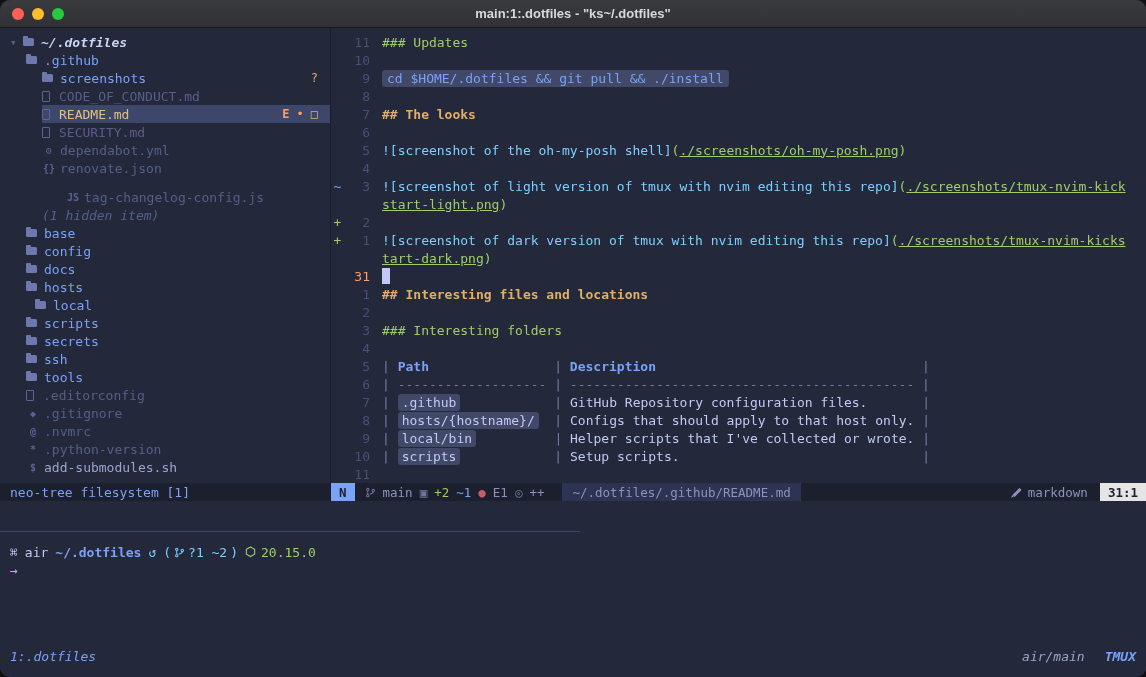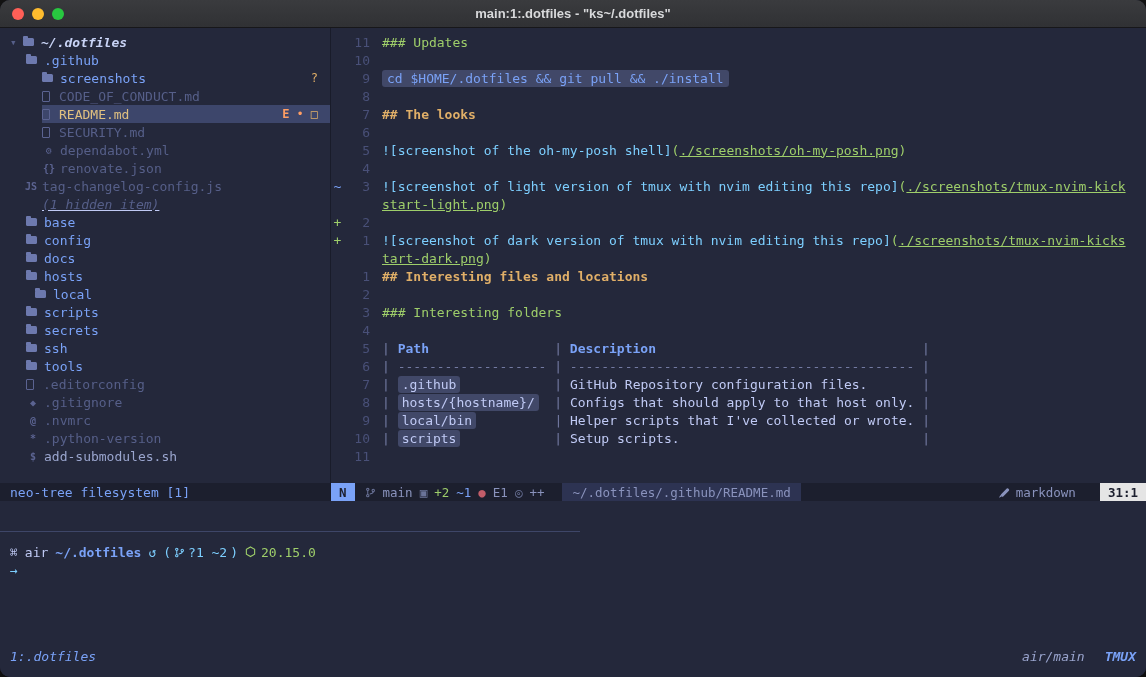--- a/index.html
+++ b/index.html
@@ -79,21 +79,21 @@
   .statusline { height:18px; flex:none; background:#1c1f2e; display:flex; align-items:stretch;
                 font-size:12.5px; color:#8a93bd; }
   .sl-mode { background:#7aa2f7; color:#1c1f2e; font-weight:700; display:flex; align-items:center; padding:0 8px; }
   .sl-git { display:flex; align-items:center; gap:7px; padding:0 10px; }
   .sl-git .ic { color:#6b7499; }
   .sl-add { color:#9ece6a; }
   .sl-chg { color:#7aa2f7; }
   .sl-errdot { color:#c25d69; }
   .sl-file { display:flex; align-items:center; background:#2d3352; color:#8a93bd; padding:0 10px; margin-left:8px; }
   .sl-spacer { flex:1; }
-  .sl-ft { display:flex; align-items:center; margin-right:24px; gap:6px; }
+  .sl-ft { display:flex; align-items:center; margin-right:12px; gap:6px; }
   .pencil { display:inline-block; width:10px; height:3px; background:#8a93bd; border-radius:1px;
             transform:rotate(-45deg); position:relative; }
   .pencil::before { content:""; position:absolute; left:-3px; top:0; width:0; height:0;
                     border-right:3px solid #8a93bd; border-top:1.5px solid transparent; border-bottom:1.5px solid transparent; }
   .sl-pos { background:#e5e5e5; color:#1c1f2e; font-weight:700; display:flex; align-items:center; padding:0 8px; }
 
   
   .pane-border { position:absolute; top:503px; left:0; width:580px; height:1px; background:#3e4668; }
   .prompt1 { position:absolute; top:515px; left:10px; height:18px; display:flex; align-items:center; gap:7px; }
   .os { color:#c0caf5; }
@@ -184,27 +184,27 @@
                 <span class="i-txt">⚙</span>
                 <span class="tlabel muted">dependabot.yml</span>
               </div>
             </div>
             <div class="trow" style="padding-left: 42px;">
               <div class="trow-inner">
                 <span class="i-txt">{}</span>
                 <span class="tlabel muted">renovate.json</span>
               </div>
             </div>
-            <div class="trow" style="padding-left: 24px;">
+            <div class="trow" style="padding-left: 66px; margin-top: 11px;">
               <div class="trow-inner">
                 <span class="i-txt">JS</span>
                 <span class="tlabel muted">tag-changelog-config.js</span>
               </div>
             </div>
-            <div class="trow" style="padding-left: 42px; text-decoration: underline;">
+            <div class="trow" style="padding-left: 42px;">
               <div class="trow-inner">
                 <span class="tlabel hiddenitem">(1 hidden item)</span>
               </div>
             </div>
             <div class="trow" style="padding-left: 26px;">
               <div class="trow-inner">
                 <span class="i-folder"></span>
                 <span class="tlabel dir">base</span>
               </div>
             </div>
@@ -298,20 +298,21 @@
             <div class="eline"><span class="sign "> </span><span class="lnum">8</span><span class="etext"></span></div>
             <div class="eline"><span class="sign "> </span><span class="lnum">7</span><span class="etext"><span class="hy">## The looks</span></span></div>
             <div class="eline"><span class="sign "> </span><span class="lnum">6</span><span class="etext"></span></div>
             <div class="eline"><span class="sign "> </span><span class="lnum">5</span><span class="etext"><span class="img">![screenshot of the oh-my-posh shell]</span><span class="pu">(</span><span class="url">./screenshots/oh-my-posh.png</span><span class="pu">)</span></span></div>
             <div class="eline"><span class="sign "> </span><span class="lnum">4</span><span class="etext"></span></div>
             <div class="eline"><span class="sign chg">~</span><span class="lnum">3</span><span class="etext"><span class="img">![screenshot of light version of tmux with nvim editing this repo]</span><span class="pu">(</span><span class="url">./screenshots/tmux-nvim-kick</span></span></div>
             <div class="eline"><span class="sign "> </span><span class="lnum"></span><span class="etext"><span class="url">start-light.png</span><span class="pu">)</span></span></div>
             <div class="eline"><span class="sign add">+</span><span class="lnum">2</span><span class="etext"></span></div>
             <div class="eline"><span class="sign add">+</span><span class="lnum">1</span><span class="etext"><span class="img">![screenshot of dark version of tmux with nvim editing this repo]</span><span class="pu">(</span><span class="url">./screenshots/tmux-nvim-kicks</span></span></div>
             <div class="eline"><span class="sign "> </span><span class="lnum"></span><span class="etext"><span class="url">tart-dark.png</span><span class="pu">)</span></span></div>
+            <div class="eline"><span class="sign "> </span><span class="lnum cur">31</span><span class="etext"><span class="cursor"></span></span></div>
             <div class="eline"><span class="sign "> </span><span class="lnum">1</span><span class="etext"><span class="hy">## Interesting files and locations</span></span></div>
             <div class="eline"><span class="sign "> </span><span class="lnum">2</span><span class="etext"></span></div>
             <div class="eline"><span class="sign "> </span><span class="lnum">3</span><span class="etext"><span class="hg">### Interesting folders</span></span></div>
             <div class="eline"><span class="sign "> </span><span class="lnum">4</span><span class="etext"></span></div>
             <div class="eline"><span class="sign "> </span><span class="lnum">5</span><span class="etext"><span class="pipe">| </span><span class="th">Path</span><span class="pipe">                | </span><span class="th">Description</span><span class="pipe">                                  |</span></span></div>
             <div class="eline"><span class="sign "> </span><span class="lnum">6</span><span class="etext"><span class="pipe">| </span><span class="dash">-------------------</span><span class="pipe"> | </span><span class="dash">--------------------------------------------</span><span class="pipe"> |</span></span></div>
             <div class="eline"><span class="sign "> </span><span class="lnum">7</span><span class="etext"><span class="pipe">| </span><span class="tc">.github</span><span class="pipe">            | </span><span class="td">GitHub Repository configuration files.</span><span class="pipe">       |</span></span></div>
             <div class="eline"><span class="sign "> </span><span class="lnum">8</span><span class="etext"><span class="pipe">| </span><span class="tc">hosts/{hostname}/</span><span class="pipe">  | </span><span class="td">Configs that should apply to that host only.</span><span class="pipe"> |</span></span></div>
             <div class="eline"><span class="sign "> </span><span class="lnum">9</span><span class="etext"><span class="pipe">| </span><span class="tc">local/bin</span><span class="pipe">          | </span><span class="td">Helper scripts that I've collected or wrote.</span><span class="pipe"> |</span></span></div>
             <div class="eline"><span class="sign "> </span><span class="lnum">10</span><span class="etext"><span class="pipe">| </span><span class="tc">scripts</span><span class="pipe">            | </span><span class="td">Setup scripts.</span><span class="pipe">                               |</span></span></div>

